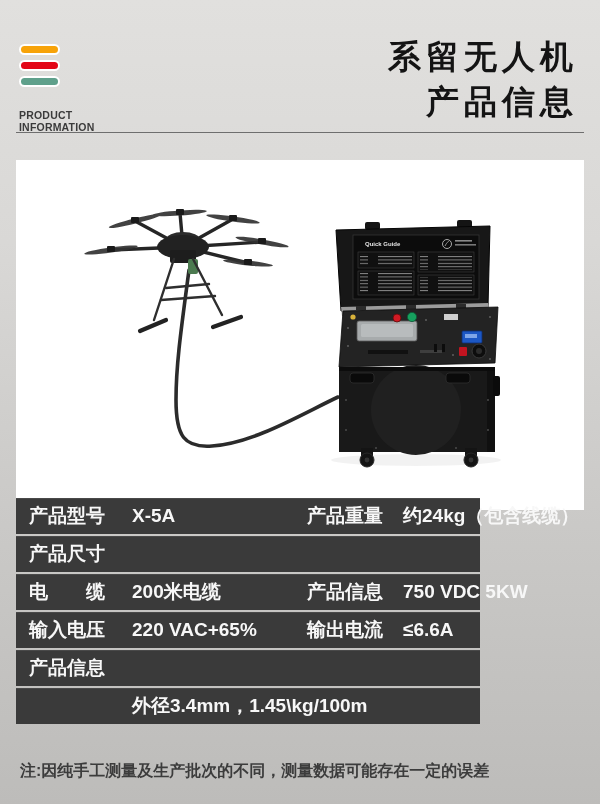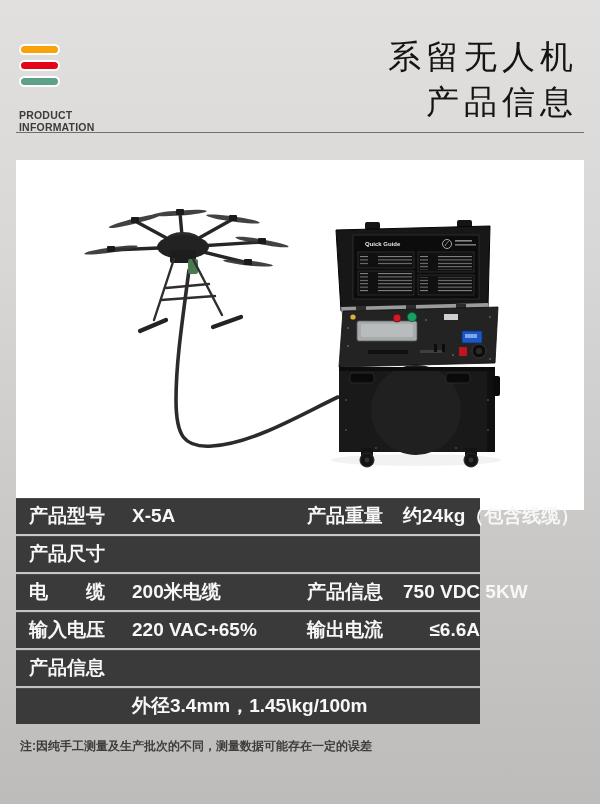--- a/index.html
+++ b/index.html
@@ -4,35 +4,35 @@
 <style>
   html,body{margin:0;padding:0;}
   body{font-family:"Liberation Sans","DejaVu Sans",sans-serif;}
   .page{position:relative;width:600px;height:804px;overflow:hidden;
     background:linear-gradient(180deg,#e1e0de 0%,#d9d8d6 30%,#cccbc9 60%,#bdbcba 100%);}
   
   .logo{position:absolute;left:19px;top:44px;}
   .bar{width:37px;height:7px;border:2px solid #ffffff;border-radius:7px;margin-bottom:5px;}
   .logo-caption{margin-top:22px;font-size:10.5px;font-weight:bold;color:#3b3b3b;line-height:12px;letter-spacing:.2px;}
   .title{position:absolute;right:22px;top:34px;text-align:right;
-    font-size:33px;font-weight:400;color:#141414;letter-spacing:5px;line-height:45px;white-space:nowrap;}
+    font-size:33px;font-weight:700;color:#141414;letter-spacing:5px;line-height:45px;white-space:nowrap;}
   .rule{position:absolute;left:16px;width:568px;top:132px;height:1px;background:#6e6e6e;}
   
   .photo-card{position:absolute;left:16px;top:160px;width:568px;height:350px;background:#ffffff;}
   
   .spec{position:absolute;left:16px;top:498px;width:464px;}
   .row{height:36px;margin-bottom:2px;background:#3a3a3a;display:flex;align-items:center;
     color:#f7f7f7;font-size:19px;font-weight:700;box-shadow:inset 0 1px 0 rgba(255,255,255,.08);white-space:pre;}
   .cl{width:103px;padding-left:13px;flex:none;}
   .cv{width:175px;flex:none;}
   .cv.wide{flex:1;}
   .cl2{width:96px;flex:none;}
-  .cv2{flex:1;text-align:right;}
-  
-  .footnote{position:absolute;left:20px;top:738px;font-size:12px;font-weight:600;color:#3c3c3c;white-space:nowrap;}
+  .cv2{flex:1;}
+  
+  .footnote{position:absolute;left:20px;top:761px;font-size:16px;font-weight:600;color:#3c3c3c;white-space:nowrap;}
 </style>
 </head>
 <body>
 
 <div class="page">
 
   <div class="logo">
     <div class="bar" style="background: rgb(247, 163, 9);"></div>
     <div class="bar" style="background: rgb(227, 6, 23);"></div>
     <div class="bar" style="background: rgb(95, 160, 139);"></div>

